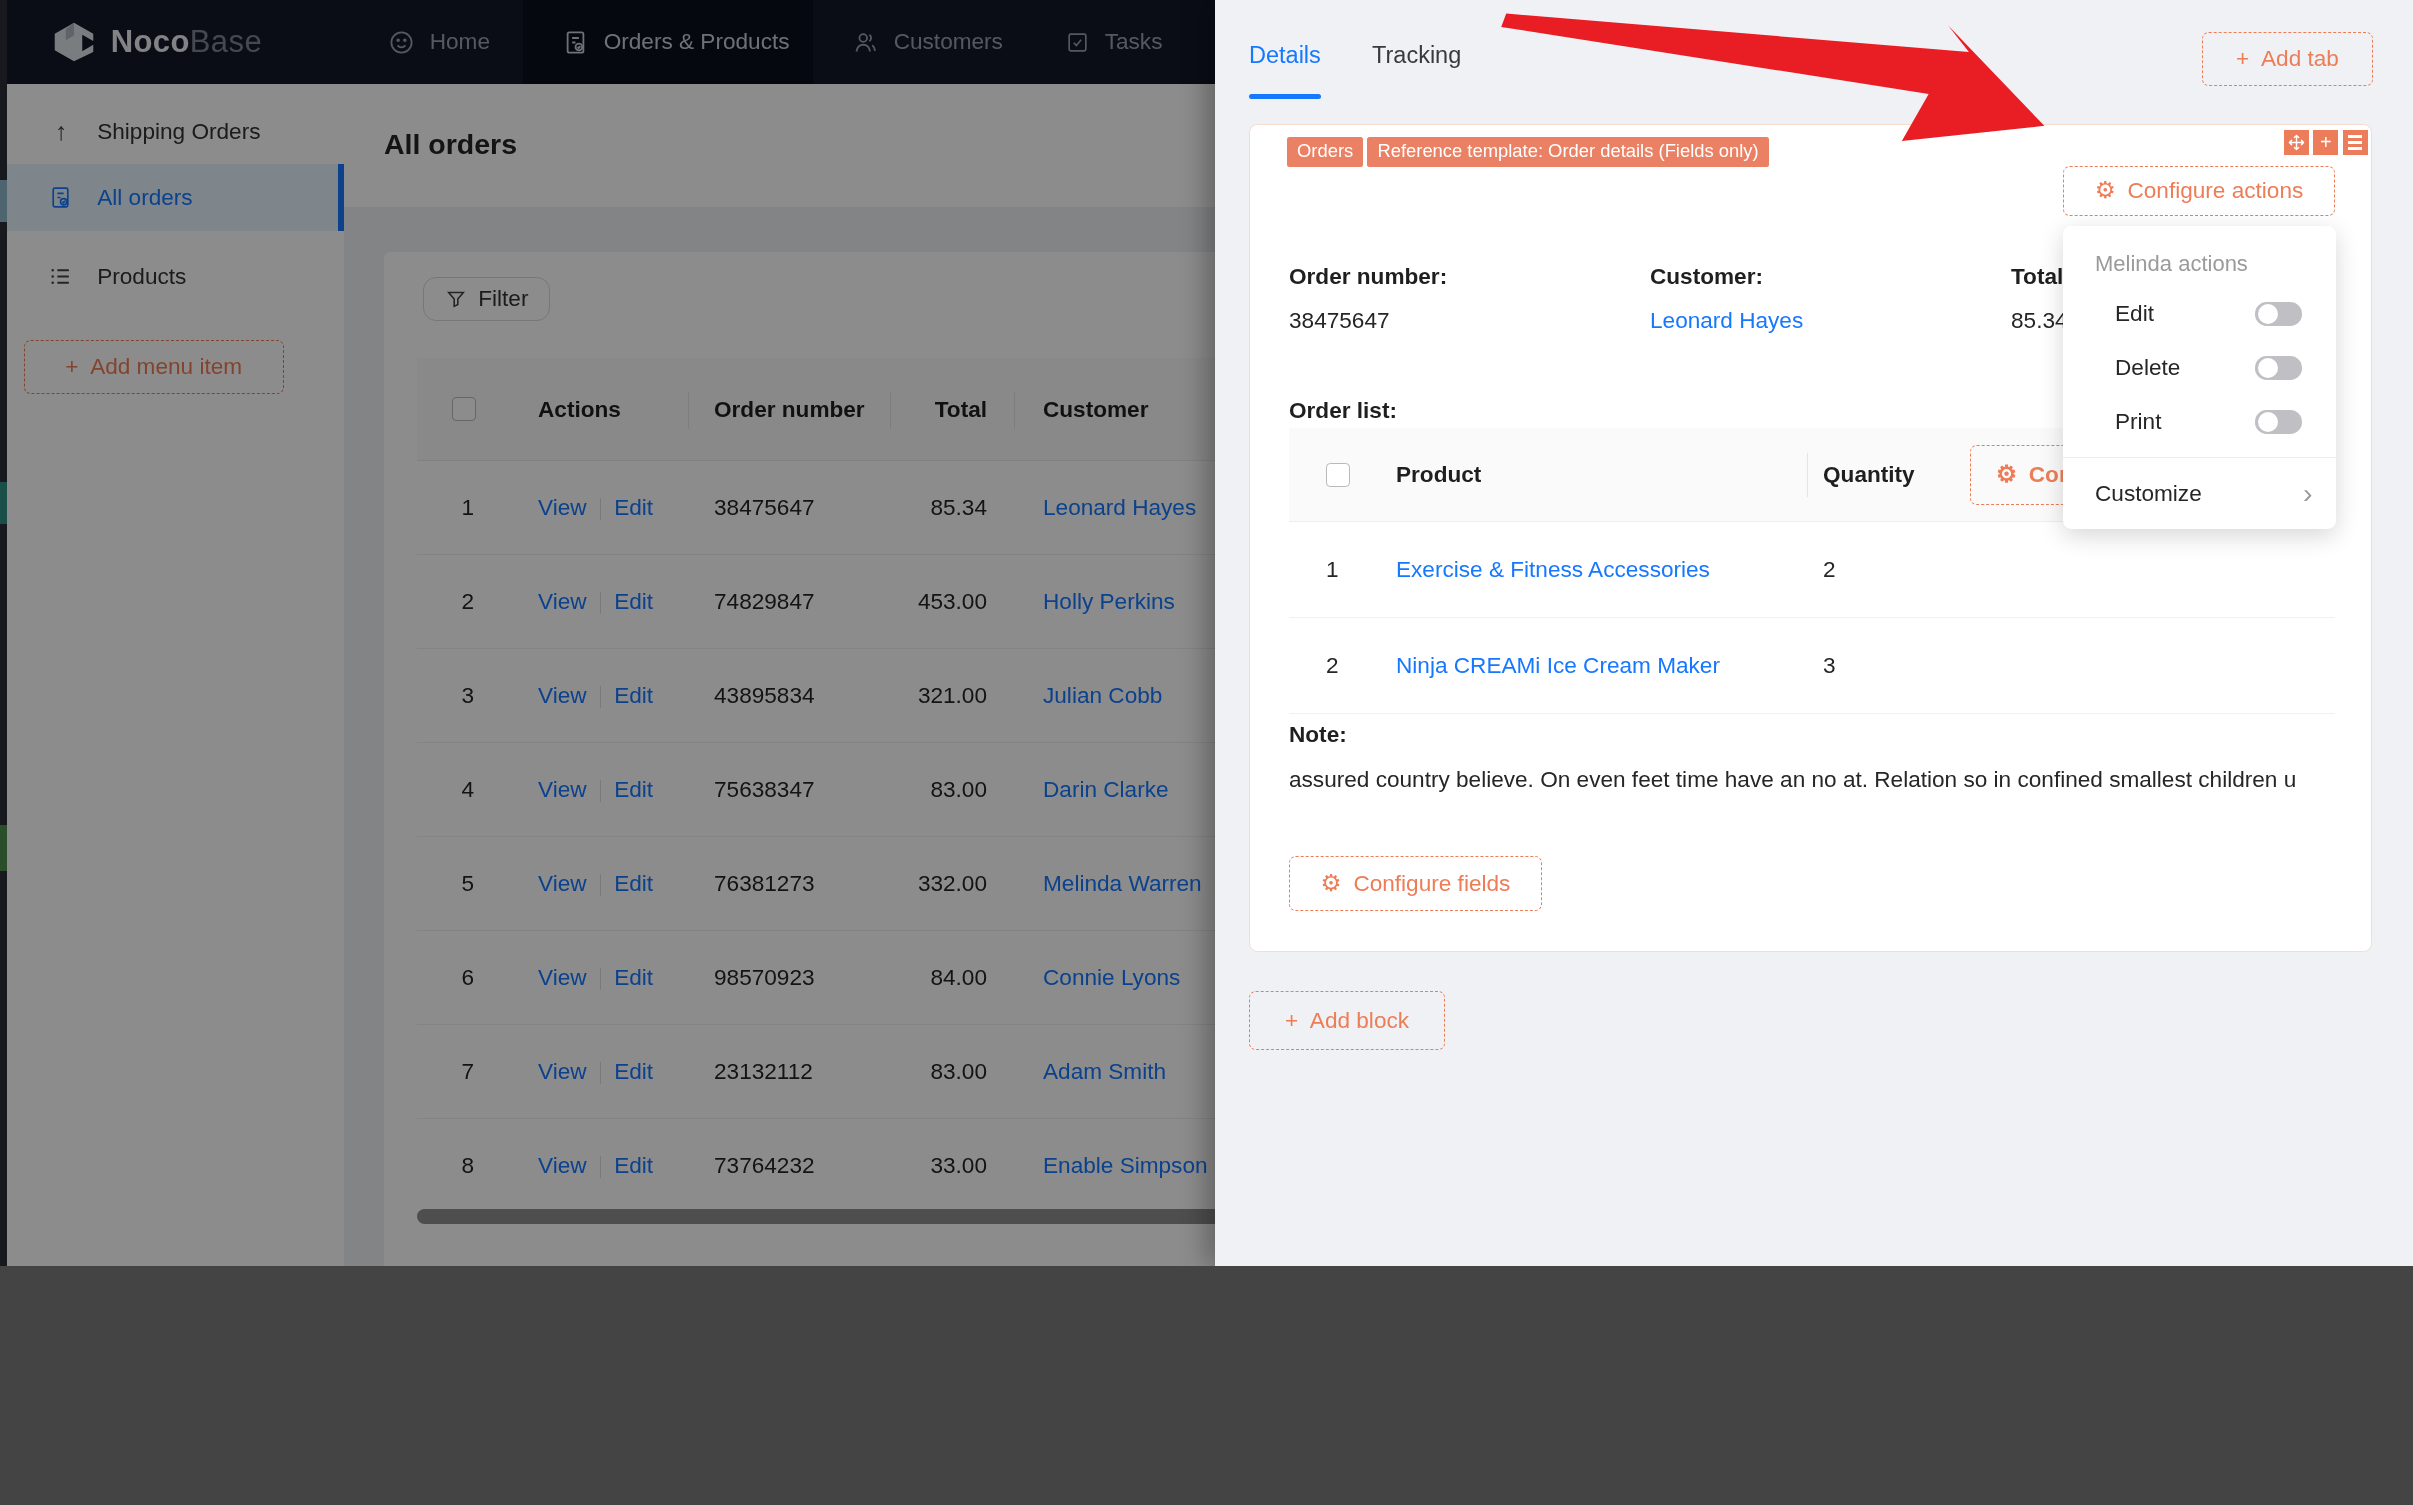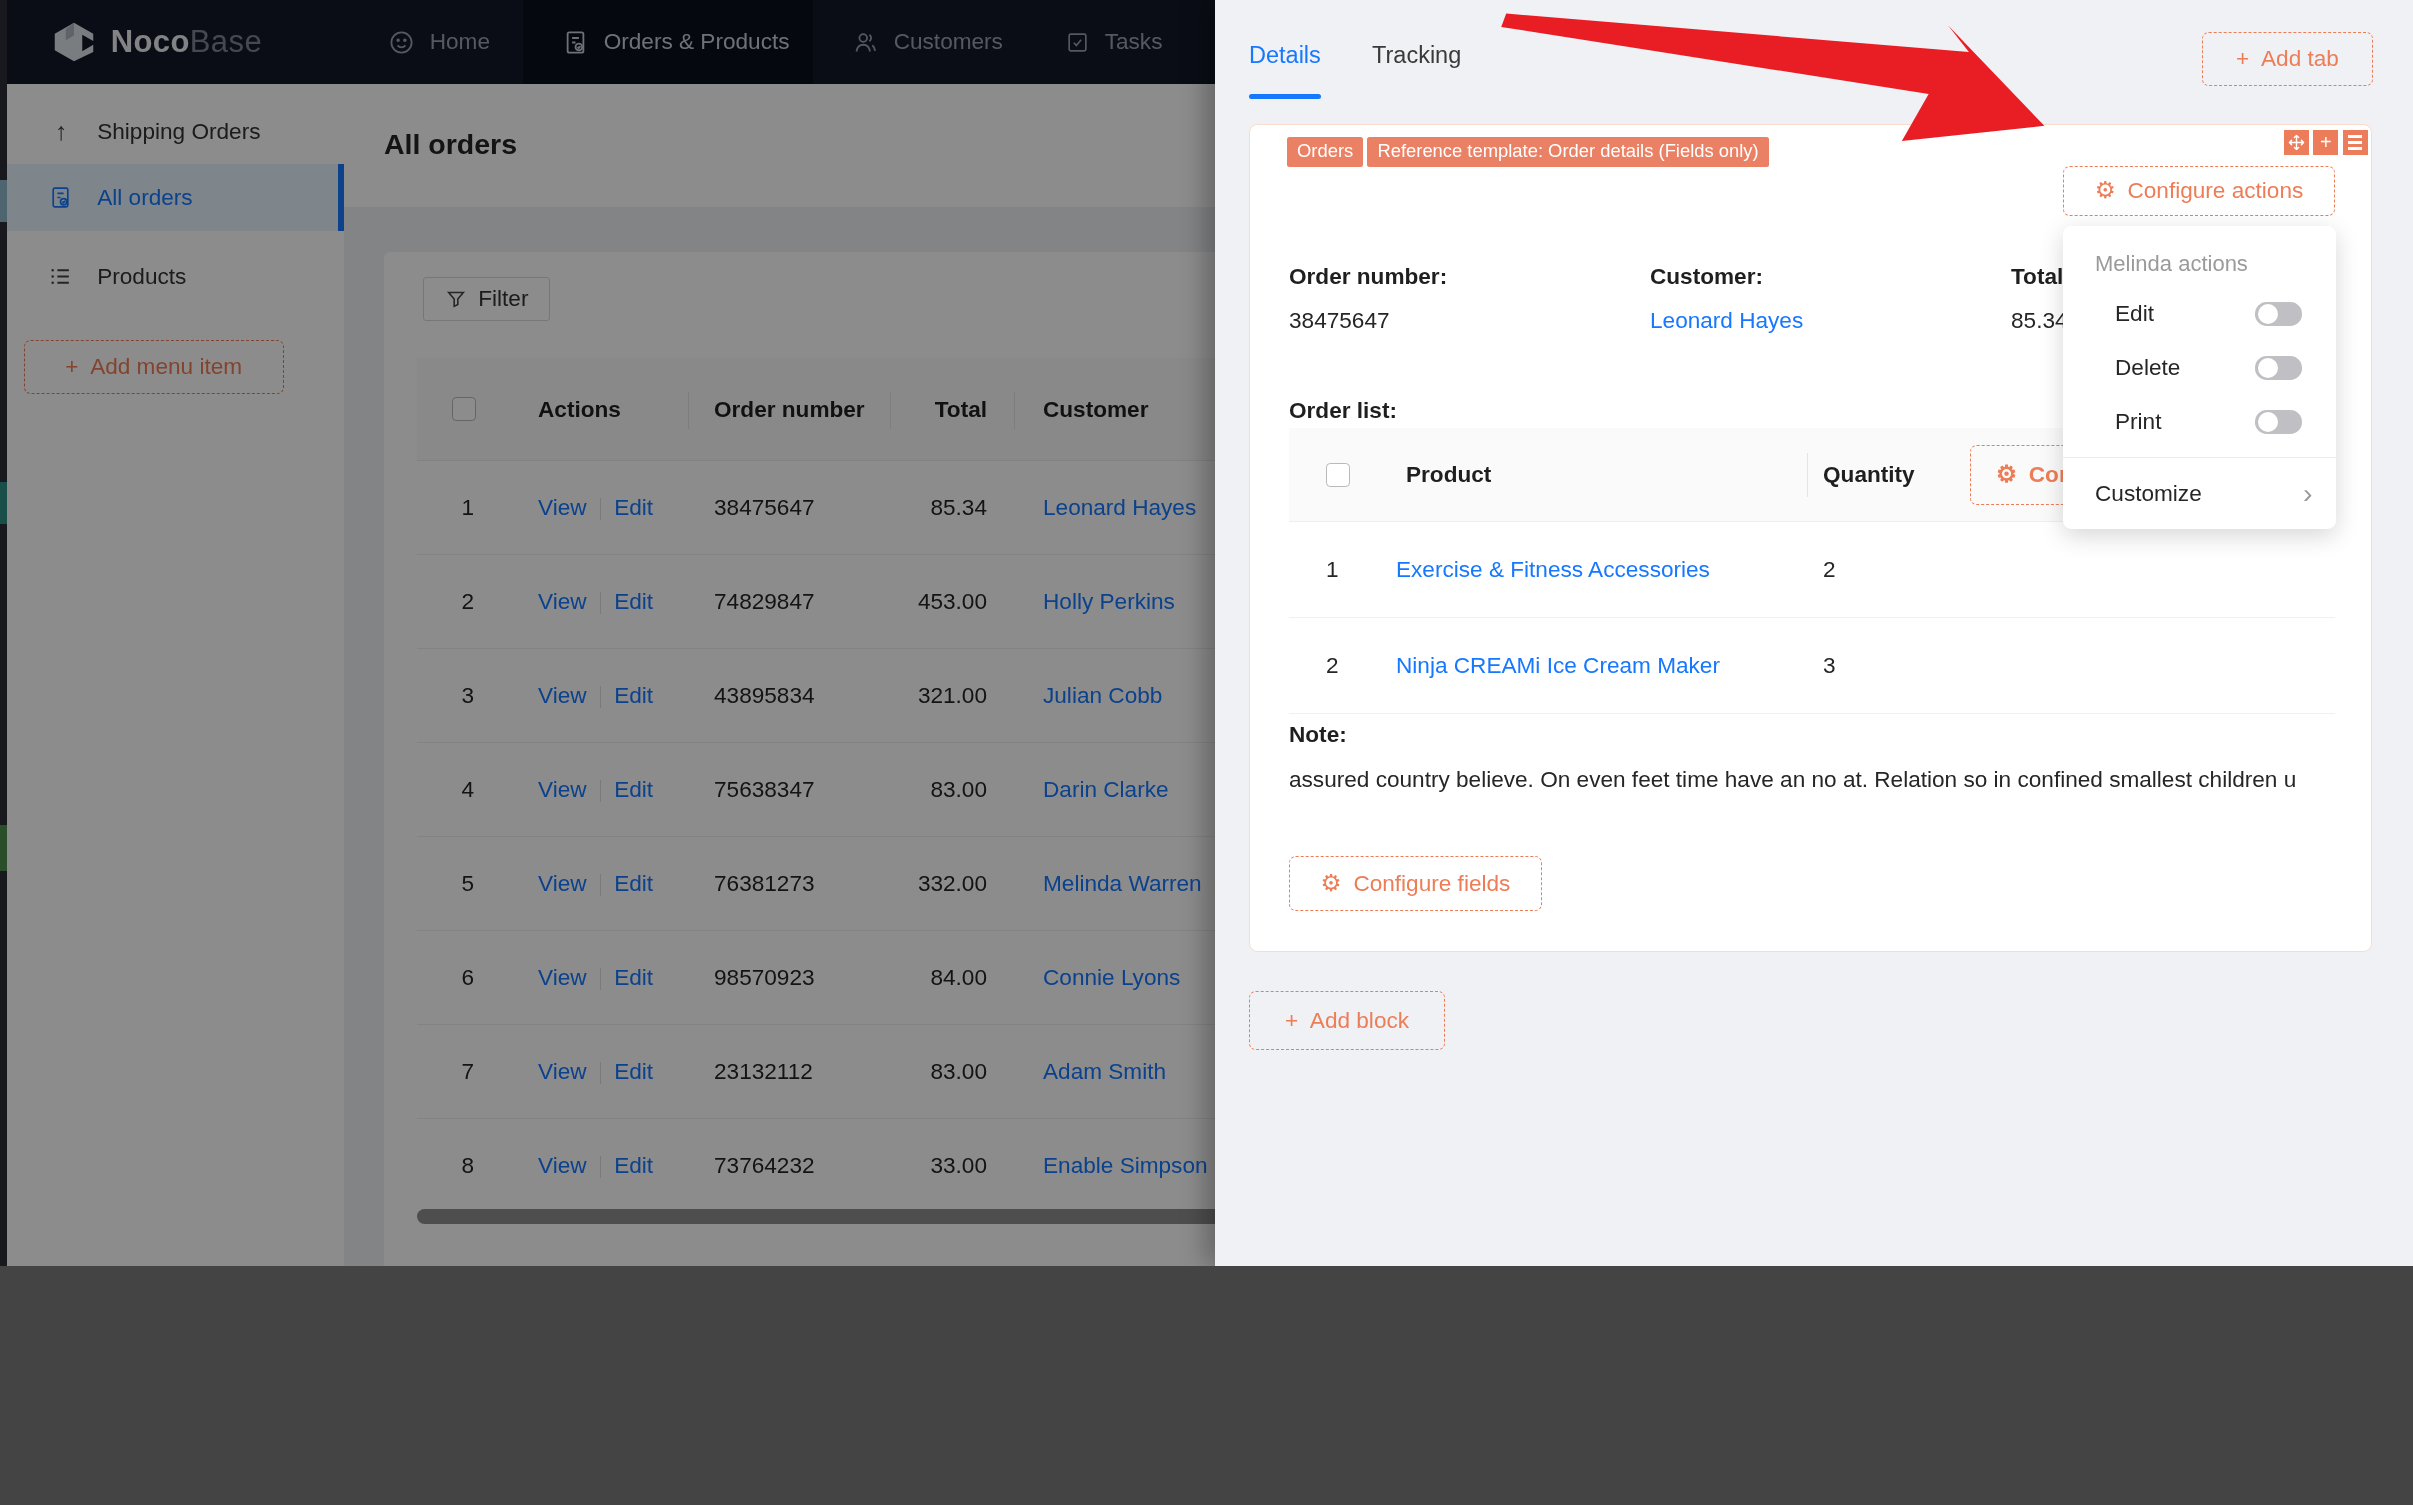--- a/index.html
+++ b/index.html
@@ -31,21 +31,21 @@
   .sb-allorders { top:80px; background:#e6f4ff; color:#1677ff; }
   .sb-allorders::after { content:""; position:absolute; right:0; top:0; width:5.9px; height:100%; background:#1677ff; }
   .sb-products { top:159px; }
   .dashed-btn { border:1.7px dashed #ed7d57; border-radius:6.7px; color:#ed7d57; display:flex; align-items:center; justify-content:center; gap:11.7px; font-size:22.6px; background:transparent; cursor:pointer; }
   .sb-add { position:absolute; left:17px; top:256px; width:260px; height:54px; }
 
   .main { position:absolute; left:344px; top:84px; right:0; bottom:0; background:#eef0f3; }
   .main-header { height:123px; background:#fff; }
   .page-title { position:absolute; left:40px; top:44px; font-size:28.5px; font-weight:600; color:#262626; }
   .card-main { position:absolute; left:40px; top:168px; width:939px; height:1117px; background:#fff; border-radius:6.7px; }
-  .filter-btn { position:absolute; left:39px; top:25px; width:127px; height:44px; border:0.8px solid #d9d9d9; border-radius:3px; background:#fff; display:flex; align-items:center; justify-content:center; gap:11.7px; font-size:22.6px; color:#333; cursor:pointer; }
+  .filter-btn { position:absolute; left:39px; top:25px; width:127px; height:44px; border:0.8px solid #d9d9d9; border-radius:13px; background:#fff; display:flex; align-items:center; justify-content:center; gap:11.7px; font-size:22.6px; color:#333; cursor:pointer; }
   .table { position:absolute; left:33px; top:106px; right:0; }
   .t-head { position:relative; height:103px; background:#fafafa; border-bottom:0.8px solid #ececec; font-weight:600; color:#1f1f1f; font-size:22.6px; }
   .t-head > span { position:absolute; top:39px; }
   .chk { width:23.5px; height:23.5px; border:1.7px solid #b9b9b9; border-radius:4.2px; background:#fff; cursor:pointer; }
   .h-chk { position:absolute; left:35px; top:39px; }
   .h-actions { left:121px; } .h-ordernum { left:297px; }
   .h-total { left:394px; width:176px; text-align:right; } .h-customer { left:626px; }
   .h-div { position:absolute; top:34px; width:0.8px; height:37px; background:#e4e4e4; }
   .t-row { position:relative; height:94px; border-bottom:0.8px solid #efefef; font-size:22.6px; color:#262626; }
   .t-row > * { position:absolute; top:34px; }
@@ -81,21 +81,21 @@
   .field { position:absolute; top:139px; font-size:22.6px; }
   .field .flabel { font-weight:600; color:#1f1f1f; }
   .field .fvalue { margin-top:18.4px; color:#262626; }
   .f1 { left:39px; } .f2 { left:400px; } .f3 { left:761px; }
 
   .ol-label { position:absolute; left:39px; top:273px; font-size:22.6px; font-weight:600; color:#1f1f1f; }
   .order-table { position:absolute; left:39px; top:303px; width:1046px; font-size:22.6px; }
   .ot-head { position:relative; height:94px; background:#fafafa; border-bottom:0.8px solid #eeeeee; font-weight:600; color:#1f1f1f; }
   .ot-head > span { position:absolute; top:34px; }
   .ot-chk { position:absolute; left:37px; top:35px; }
-  .ot-product { left:117px; } .ot-qty { left:534px; }
+  .ot-product { left:107px; } .ot-qty { left:534px; }
   .ot-div { position:absolute; left:518px; top:25px; width:0.8px; height:44px; background:#e4e4e4; }
   .ot-config { position:absolute; left:681px; top:17px; width:210px; height:60px; justify-content:flex-start; padding-left:25px; white-space:nowrap; overflow:hidden; }
   .ot-row { position:relative; height:96px; border-bottom:0.8px solid #f0f0f0; color:#262626; }
   .ot-row > span { position:absolute; top:35px; }
   .otr-idx { left:37px; } .otr-product { left:107px; } .otr-qty { left:534px; }
 
   .note { position:absolute; left:39px; top:597px; font-size:22.6px; color:#262626; }
   .note .nlabel { font-weight:600; color:#1f1f1f; margin-bottom:13.4px; }
   .note .nline { line-height:38px; white-space:nowrap; }
   .cfg-fields-btn { position:absolute; left:39px; top:731px; width:253px; height:55px; font-size:22.6px; }

